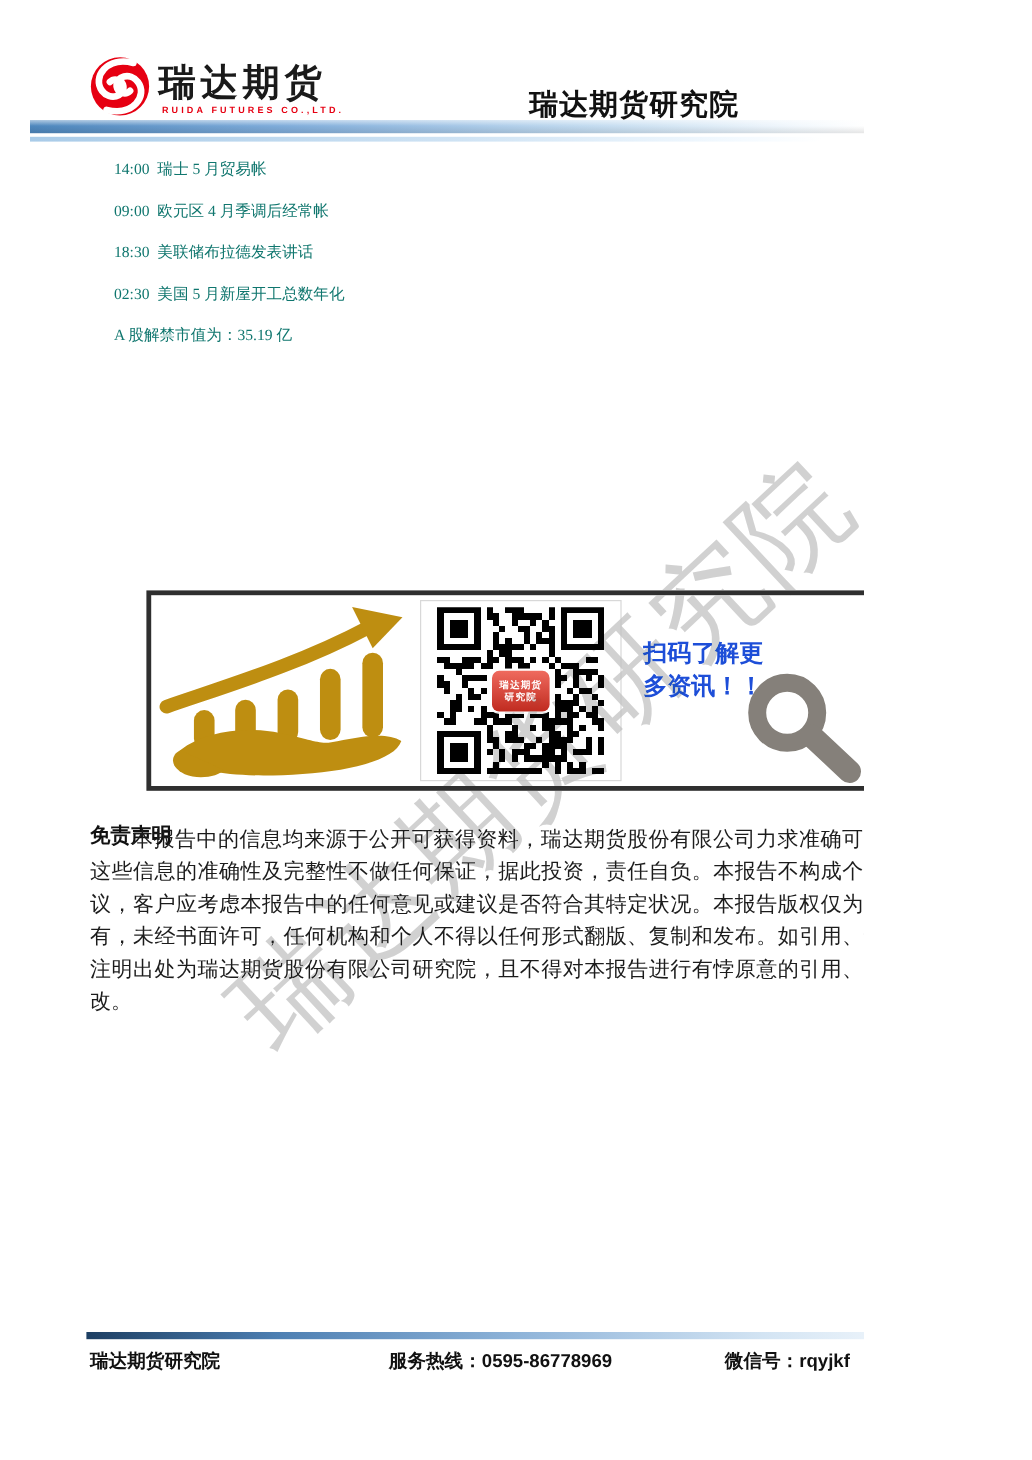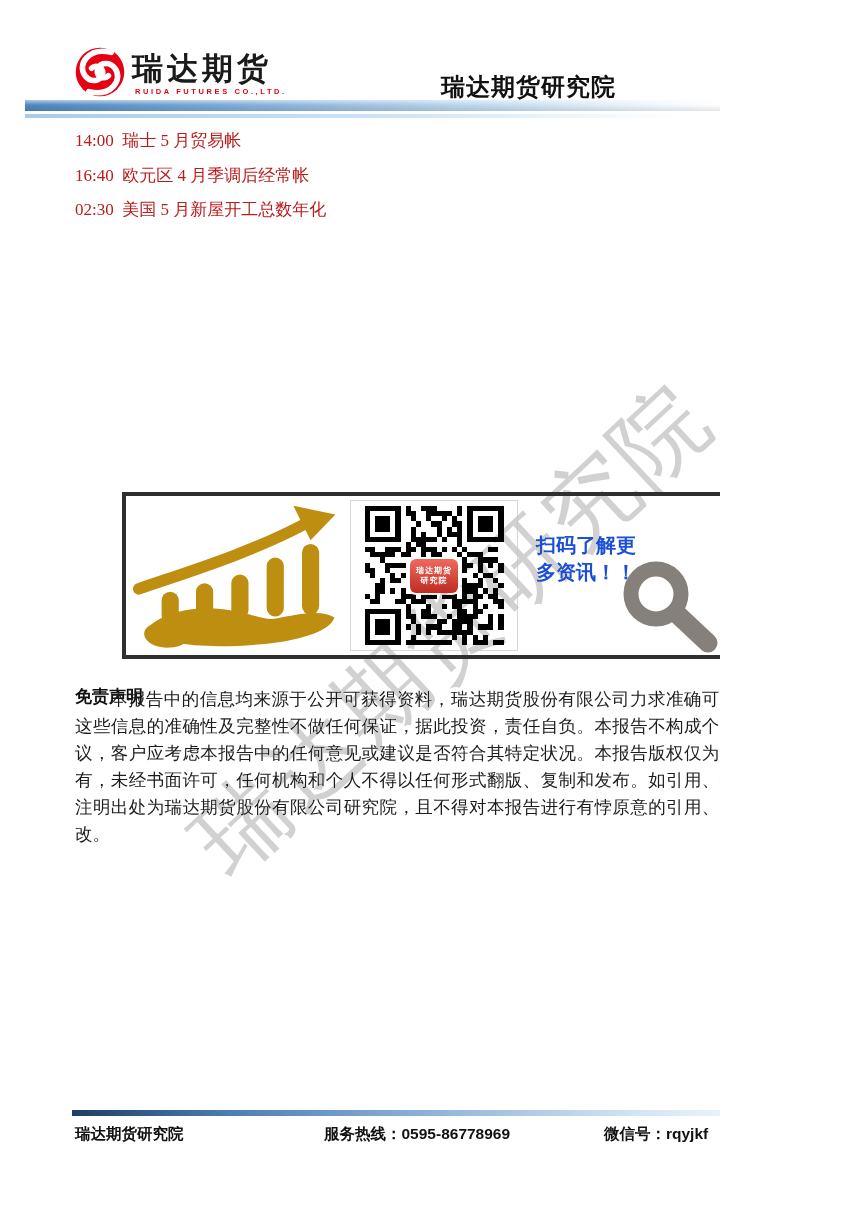--- a/index.html
+++ b/index.html
@@ -15,21 +15,21 @@
   .header-title{position:absolute;right:104px;top:71px;font-family:"Liberation Sans","DejaVu Sans",sans-serif;
         font-weight:bold;font-size:24px;color:#111;letter-spacing:1px;white-space:nowrap;}
   .header-bar{position:absolute;left:25px;right:0;top:100px;height:11px;
         background-image:linear-gradient(to bottom,rgba(255,255,255,.55),rgba(255,255,255,0) 45%,rgba(0,0,0,.10)),
         linear-gradient(to right,#4e87bd,#7facda 30%,#c4dcf0 68%,#f2f8fd 92%,#ffffff);}
   .header-bar-thin{position:absolute;left:25px;right:35px;top:114px;height:4px;
         background:linear-gradient(to right,#a9cbe8,#cfe3f4 55%,#f4faff 90%,#fff);}
 
   
   .schedule{position:absolute;left:75px;top:131px;}
-  .schedule-item{font-size:17px;color:#b91c1c;line-height:20px;margin-bottom:14.5px;white-space:pre;}
+  .schedule-item{font-size:13px;color:#0f766e;line-height:20px;margin-bottom:14.5px;white-space:pre;margin-left:20px;}
 
   
   .watermark{position:absolute;left:112px;top:568px;width:680px;text-align:center;
         font-size:92px;letter-spacing:3px;color:#c2c2c2;white-space:nowrap;
         transform:rotate(-43deg);transform-origin:center;mix-blend-mode:darken;opacity:.75;
         pointer-events:none;z-index:40;}
 
   
   .banner{position:absolute;left:122px;top:492px;width:616px;height:167px;box-sizing:border-box;
         border:4px solid #2f2f2f;background:#fff;z-index:10;}
@@ -71,22 +71,24 @@
     <path d="M18 51 C42 57 55 38 46 26 C39 17 26 21 27 30 C28 36 35 38 39 34" stroke="#ffffff" stroke-width="6" fill="none" stroke-linecap="round"></path>
   </svg>
   <div class="brand-name">瑞达期货</div>
   <div class="brand-sub">RUIDA FUTURES CO.,LTD.</div>
   <div class="header-title">瑞达期货研究院</div>
   <div class="header-bar"></div>
   <div class="header-bar-thin"></div>
 
   <div class="schedule">
     <div class="schedule-item">14:00  瑞士 5 月贸易帐</div>
-    <div class="schedule-item">16:40  欧元区 4 月季调后经常帐</div>
+    <div class="schedule-item">09:00  欧元区 4 月季调后经常帐</div>
+    <div class="schedule-item">18:30  美联储布拉德发表讲话</div>
     <div class="schedule-item">02:30  美国 5 月新屋开工总数年化</div>
+    <div class="schedule-item">A 股解禁市值为：35.19 亿</div>
   </div>
 
   <div class="watermark">瑞达期货研究院</div>
 
   <div class="banner">
 
     <svg class="gold-icon" viewBox="0 0 220 155">
       <g fill="#BE8E11">
         <rect x="30" y="94" width="18" height="34" rx="9"></rect>
         <rect x="66" y="85" width="18" height="36" rx="9"></rect>

